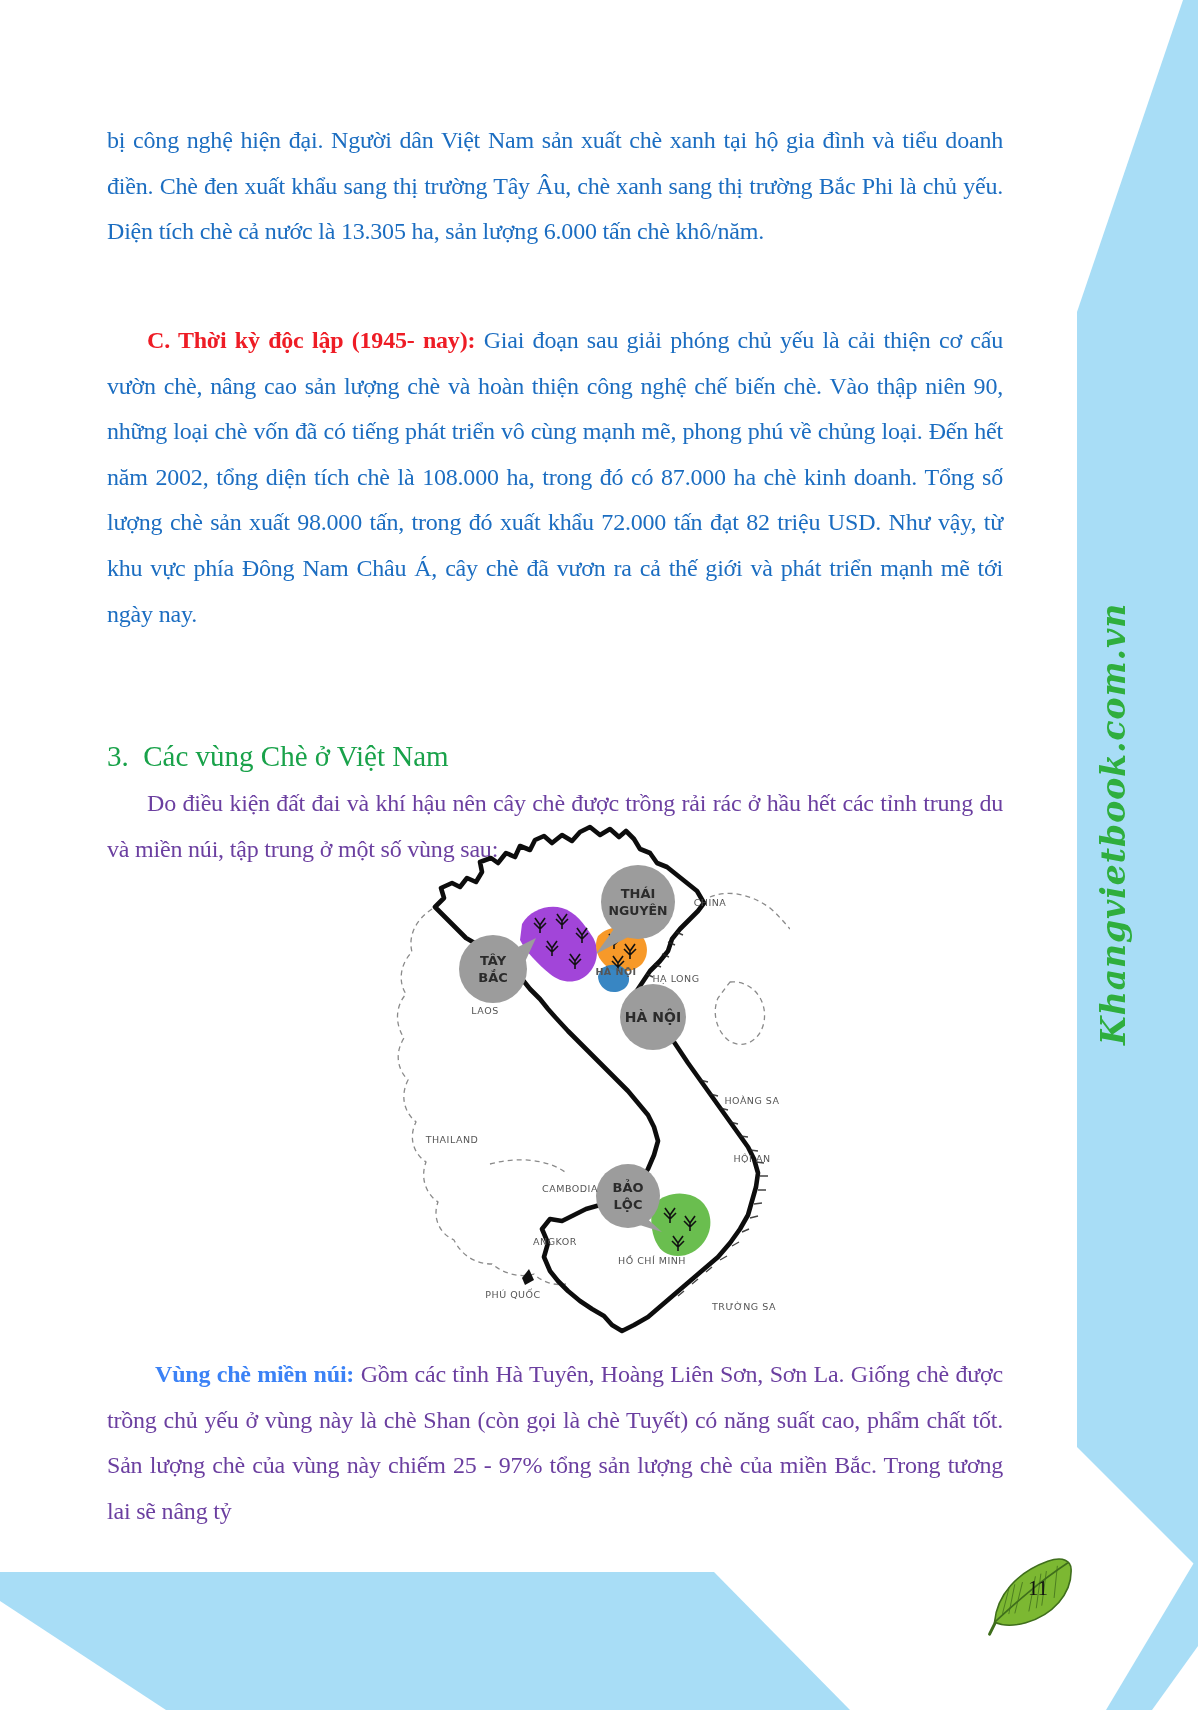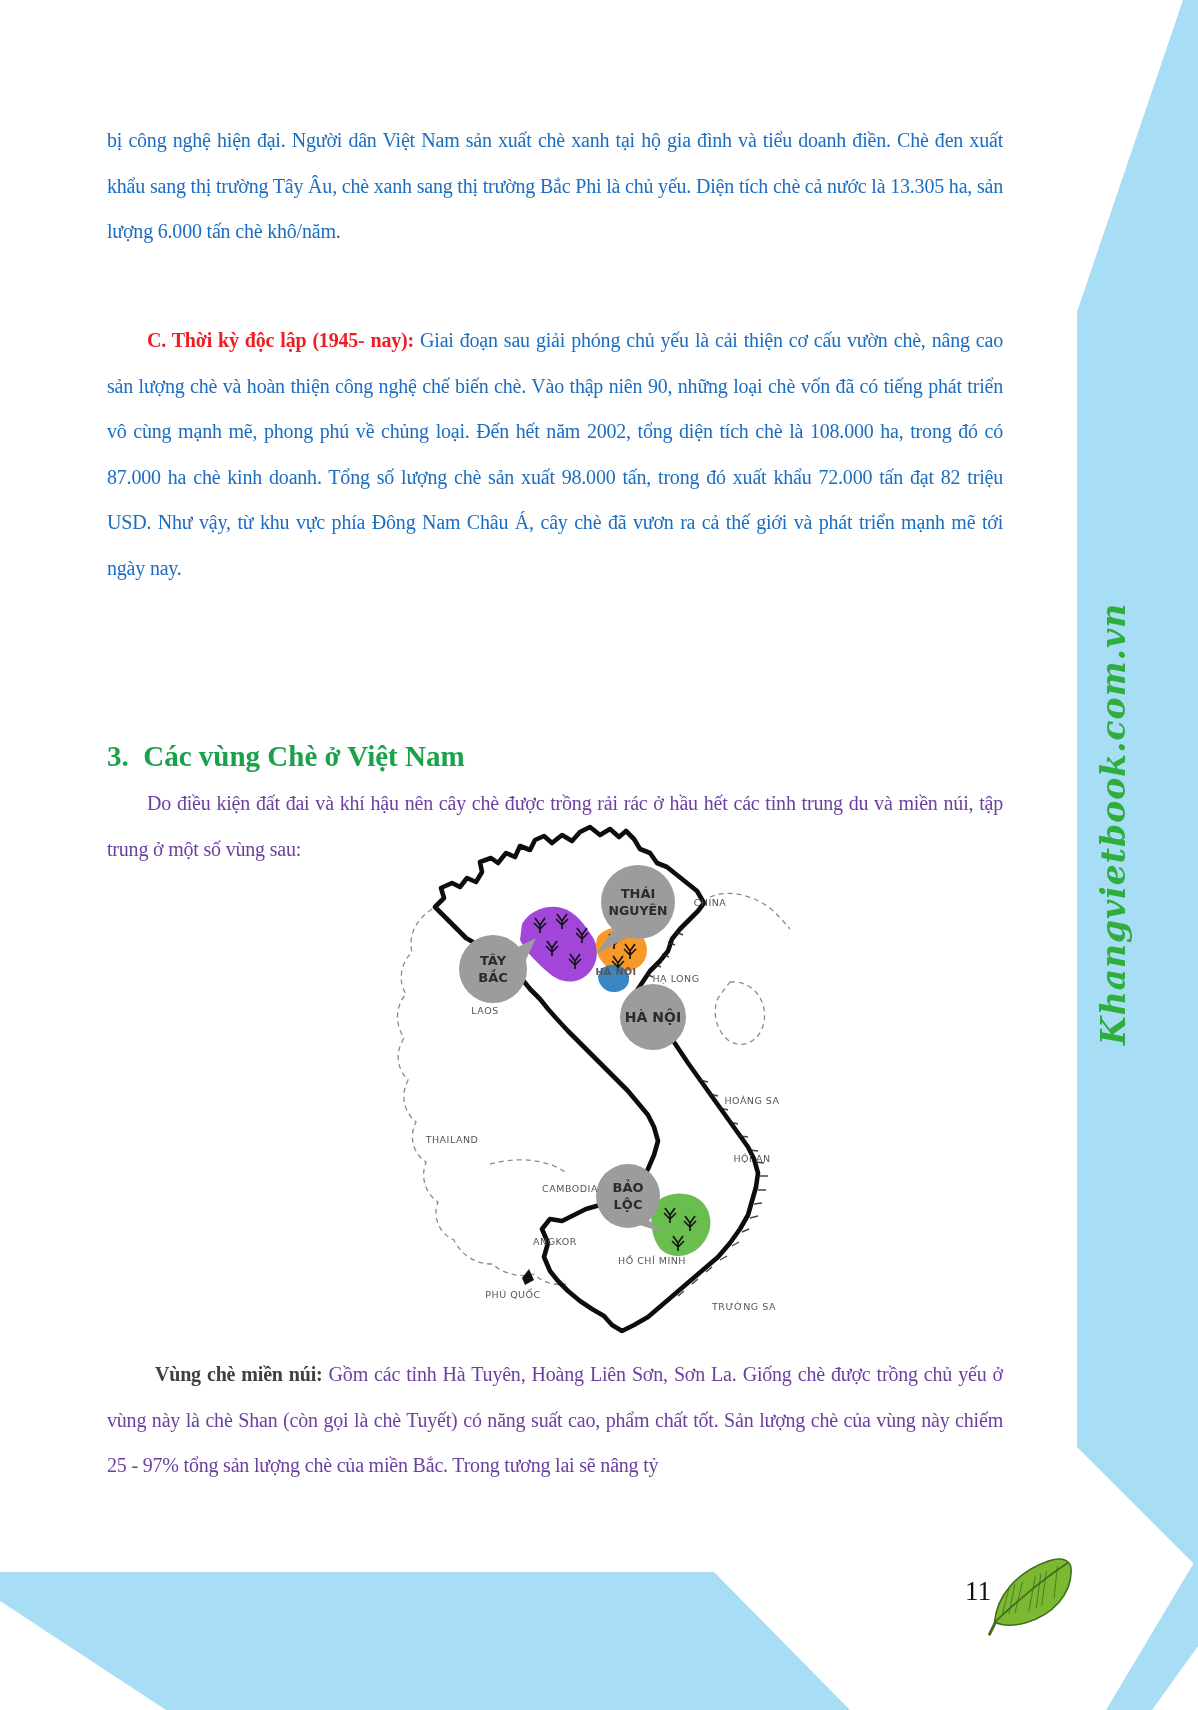--- a/index.html
+++ b/index.html
@@ -12,42 +12,42 @@
   
   #watermark{
     position:absolute;z-index:1;white-space:nowrap;
     transform:translate(1094px,1045px) rotate(-90deg);transform-origin:0 0;
     font-family:"DejaVu Serif", serif;font-style:italic;font-weight:bold;
     font-size:33px;letter-spacing:1px;color:#2fae3e;
   }
   
   .para{
     position:absolute;left:107px;width:896px;z-index:2;
-    font-size:20px;line-height:45.6px;text-align:justify;letter-spacing:-0.2px;
+    font-size:24px;line-height:45.6px;text-align:justify;letter-spacing:-0.2px;
     color:#1b6dc1;margin:0;
   }
   #para2{top:318px;text-indent:40px;font-family:Liberation Serif, serif;}
   #para1{top:118px;}
   #h3{
     position:absolute;left:107px;top:740px;z-index:2;margin:0;
-    font-size:29px;color:#19a24a;font-weight:bold;white-space:pre-wrap;
+    font-size:29px;color:#19a24a;font-weight:normal;white-space:pre-wrap;
   }
   #para3{top:781px;text-indent:40px;color:#6b3fa0;}
   #para4{top:1352px;text-indent:48px;color:#6b3fa0;}
   .lead-red{color:#ee1c25;font-weight:bold;}
-  .lead-cyan{color:#404040;font-weight:bold;}
+  .lead-cyan{color:#3b82f6;font-weight:bold;}
   
   #map{position:absolute;left:370px;top:812px;width:420px;height:530px;z-index:2;}
   .bubble-label{font-family:"DejaVu Sans", sans-serif;font-weight:bold;fill:#2b2b2b;}
   .place-label{font-family:"DejaVu Sans", sans-serif;font-size:9.5px;letter-spacing:.5px;fill:#555;}
   
   #leaf{position:absolute;left:968px;top:1548px;z-index:1;}
   #pagenum{
-    position:absolute;left:948px;top:1576px;width:60px;z-index:2;text-align:center;
-    font-size:27px;color:#111;
+    position:absolute;left:1008px;top:1576px;width:60px;z-index:2;text-align:center;
+    font-size:21px;color:#111;
   }
 </style>
 </head>
 <body>
 
 <svg id="deco" viewBox="0 0 1198 1710" aria-hidden="true">
   <polygon points="1183,0 1198,0 1198,1568 1077,1447 1077,312" fill="#a8ddf6"></polygon>
   <polygon points="0,1572 714,1572 850,1710 166,1710 0,1601" fill="#a8ddf6"></polygon>
   <polygon points="1198,1556 1198,1646 1152,1710 1106,1710" fill="#a8ddf6"></polygon>
 </svg>

